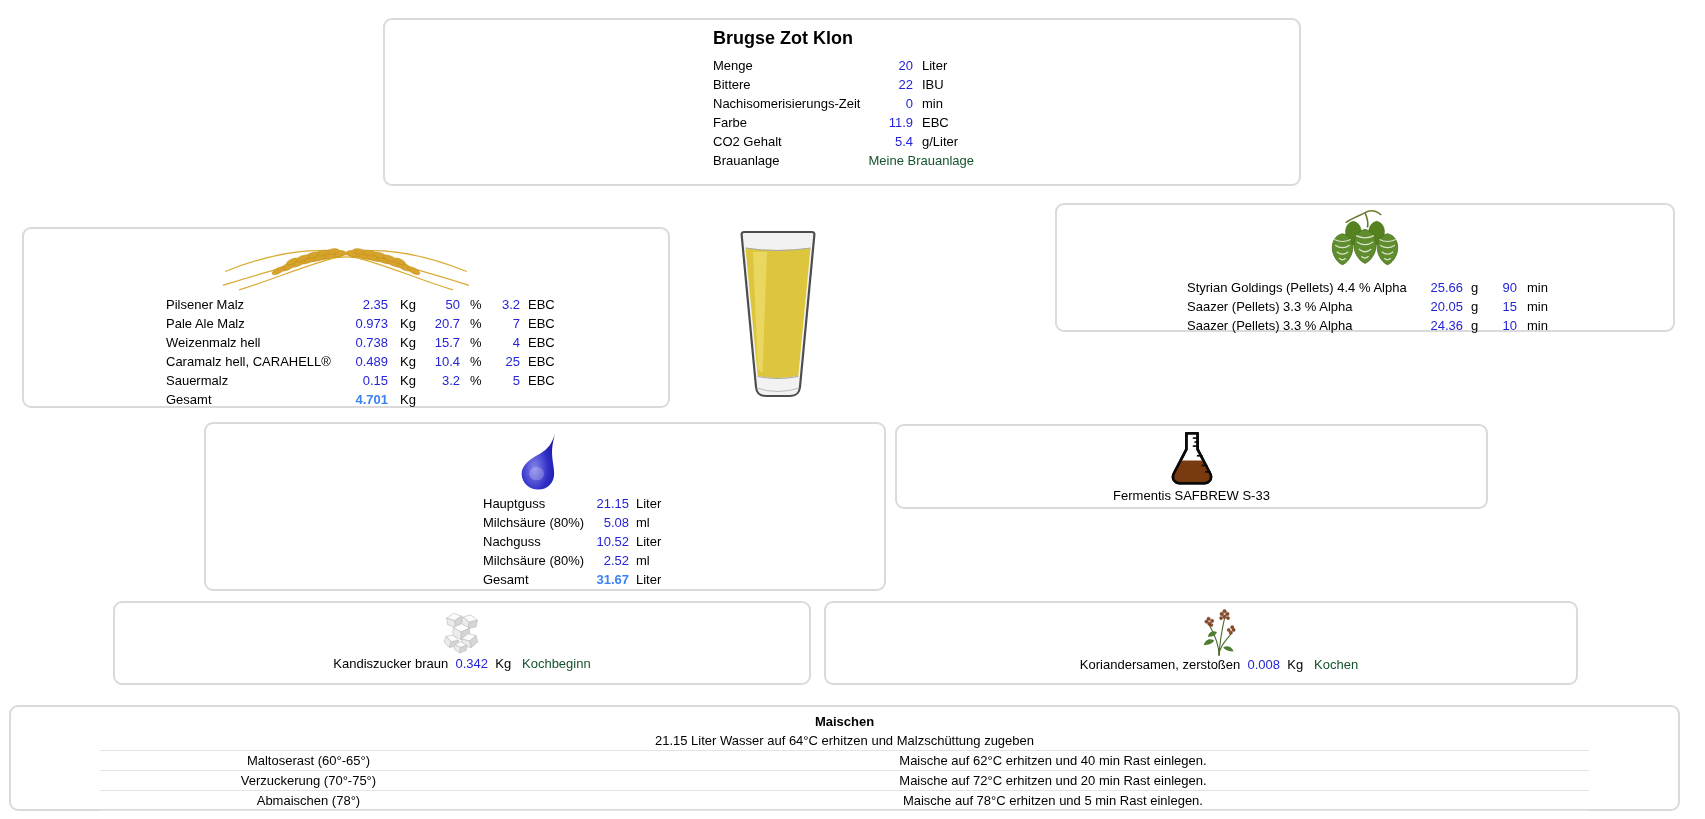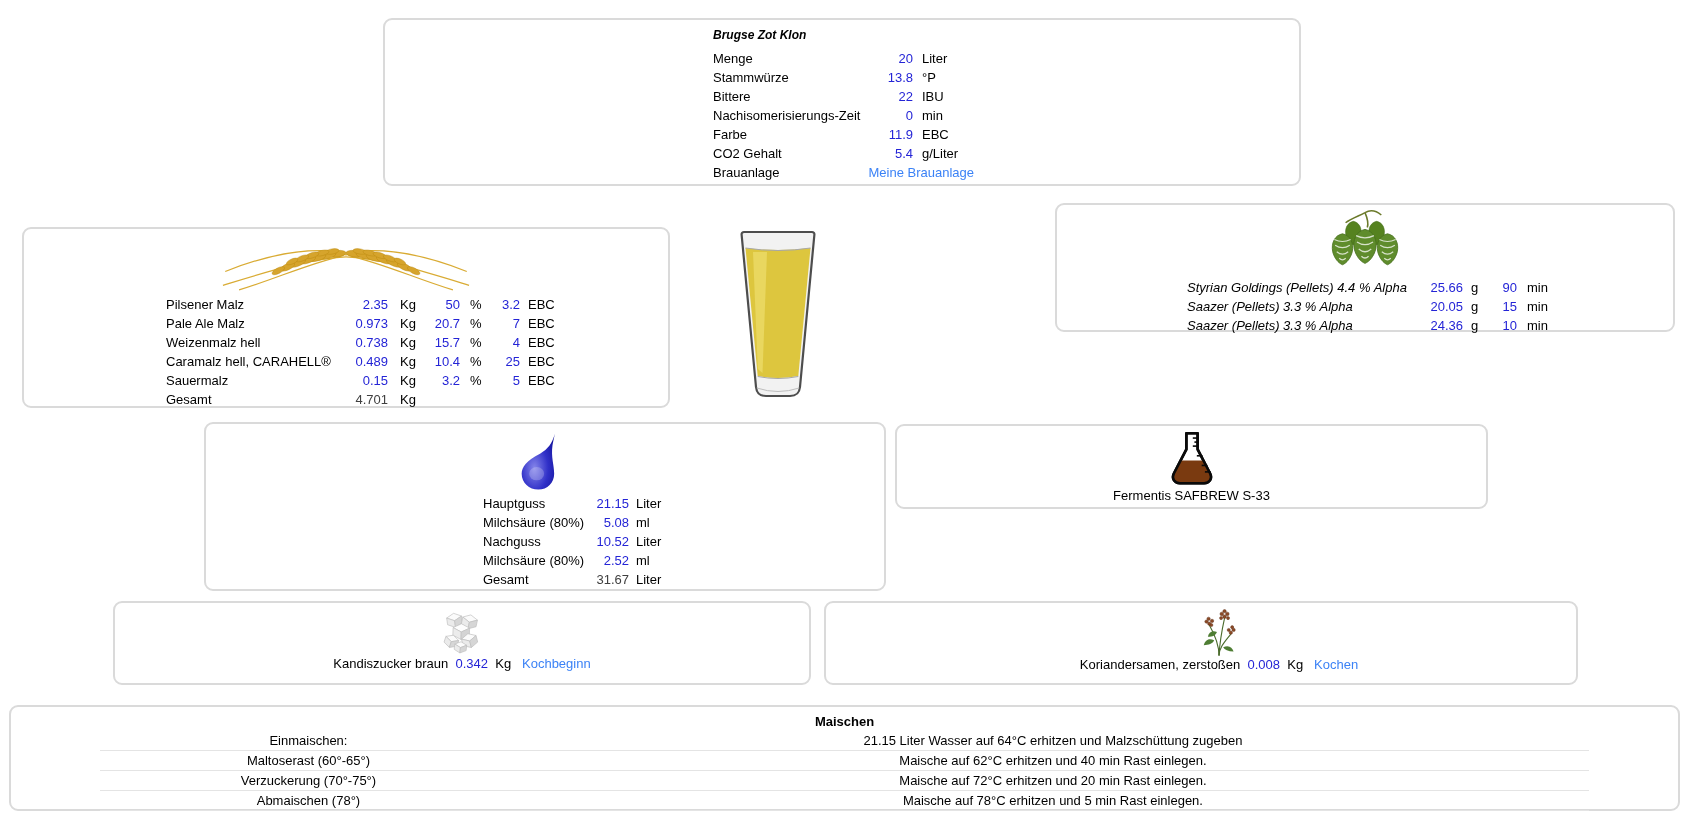--- a/index.html
+++ b/index.html
@@ -1,41 +1,41 @@
 <!DOCTYPE html>
 <html><head>
 <meta charset="utf-8">
 <style>
   html,body{margin:0;padding:0;background:#fff;}
   #stage{position:relative;width:1705px;height:819px;background:#fff;overflow:hidden;
          font-family:"Liberation Sans","DejaVu Sans",sans-serif;font-size:13px;color:#000;}
   .panel{position:absolute;background:#fff;border:2px solid #dadada;border-radius:9px;box-sizing:border-box;}
   .val{color:#2424d6;}
-  .tot{color:#404040;font-weight:normal;}
-  .link{color:#3b82f6;cursor:pointer;text-decoration:none;}
+  .tot{color:#3b82f6;font-weight:bold;}
+  .link{color:#14532d;cursor:pointer;text-decoration:none;}
   .row{display:flex;align-items:center;height:19px;white-space:nowrap;}
   
   .r-row{padding-left:328px;}
   .r-label{width:140px;}
   .r-val{width:60px;text-align:right;}
   .r-unit{margin-left:9px;}
   .r-link-cell{width:121px;text-align:right;}
-  #recipe-title{padding-left:328px;font-size:12px;font-weight:bold;margin:8px 0 7px 0;font-style:italic;}
+  #recipe-title{padding-left:328px;font-size:18px;font-weight:bold;margin:8px 0 7px 0;}
   
   .m-row{padding-left:142px;}
   .m-name{width:178px;}
   .m-amt{width:44px;text-align:right;}
   .m-kg{width:22px;margin-left:12px;}
   .m-pct{width:38px;text-align:right;}
   .m-pctu{width:16px;margin-left:10px;}
   .m-ebc{width:34px;text-align:right;}
   .m-ebcu{margin-left:8px;}
   
   .h-row{padding-left:130px;}
-  .h-name{width:230px;font-style:italic;}
+  .h-name{width:230px;}
   .h-amt{width:46px;text-align:right;}
   .h-g{margin-left:8px;width:14px;}
   .h-time{width:32px;text-align:right;}
   .h-min{margin-left:10px;}
   
   .w-row{padding-left:253px;margin-left:24px;}
   .w-label{width:110px;}
   .w-val{width:36px;text-align:right;}
   .w-unit{margin-left:7px;}
   .icon-wrap{display:flex;justify-content:center;}
@@ -51,25 +51,20 @@
 <body>
 
 <div id="stage">
 
   <div class="panel" style="left:383px;top:18px;width:918px;height:168px;">
     <div id="recipe-title">Brugse Zot Klon</div>
     <div class="row r-row">
       <span class="r-label">Menge</span>
       <span class="r-val val">20</span>
       <span class="r-unit">Liter</span>
-    </div>
-    <div class="row r-row">
-      <span class="r-label">Stammwürze</span>
-      <span class="r-val val">13.8</span>
-      <span class="r-unit">°P</span>
     </div>
     <div class="row r-row">
       <span class="r-label">Bittere</span>
       <span class="r-val val">22</span>
       <span class="r-unit">IBU</span>
     </div>
     <div class="row r-row">
       <span class="r-label">Nachisomerisierungs-Zeit</span>
       <span class="r-val val">0</span>
       <span class="r-unit">min</span>
@@ -414,21 +409,20 @@
       <span class="val">0.008</span>&nbsp;
       <span>Kg</span>&nbsp;&nbsp;
       <a class="link">Kochen</a>
     </div>
   </div>
 
   <div class="panel" style="left:9px;top:705px;width:1671px;height:106px;">
     <div id="mash-title">Maischen</div>
     <div class="mash-table">
       <div class="mash-row">
-        <div class="mash-left">Einmaischen:</div>
         <div class="mash-right">21.15 Liter Wasser auf 64°C erhitzen und Malzschüttung zugeben</div>
       </div>
       <div class="mash-row">
         <div class="mash-left">Maltoserast (60°-65°)</div>
         <div class="mash-right">Maische auf 62°C erhitzen und 40 min Rast einlegen.</div>
       </div>
       <div class="mash-row">
         <div class="mash-left">Verzuckerung (70°-75°)</div>
         <div class="mash-right">Maische auf 72°C erhitzen und 20 min Rast einlegen.</div>
       </div>

